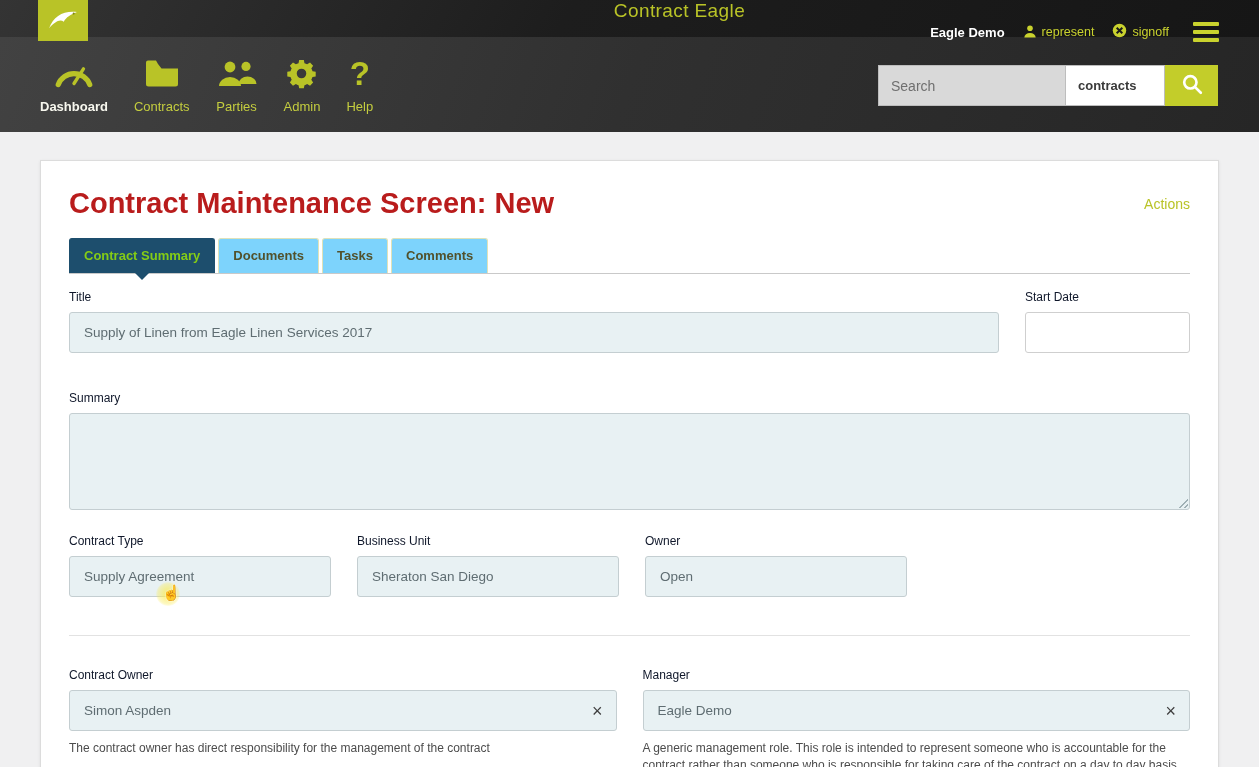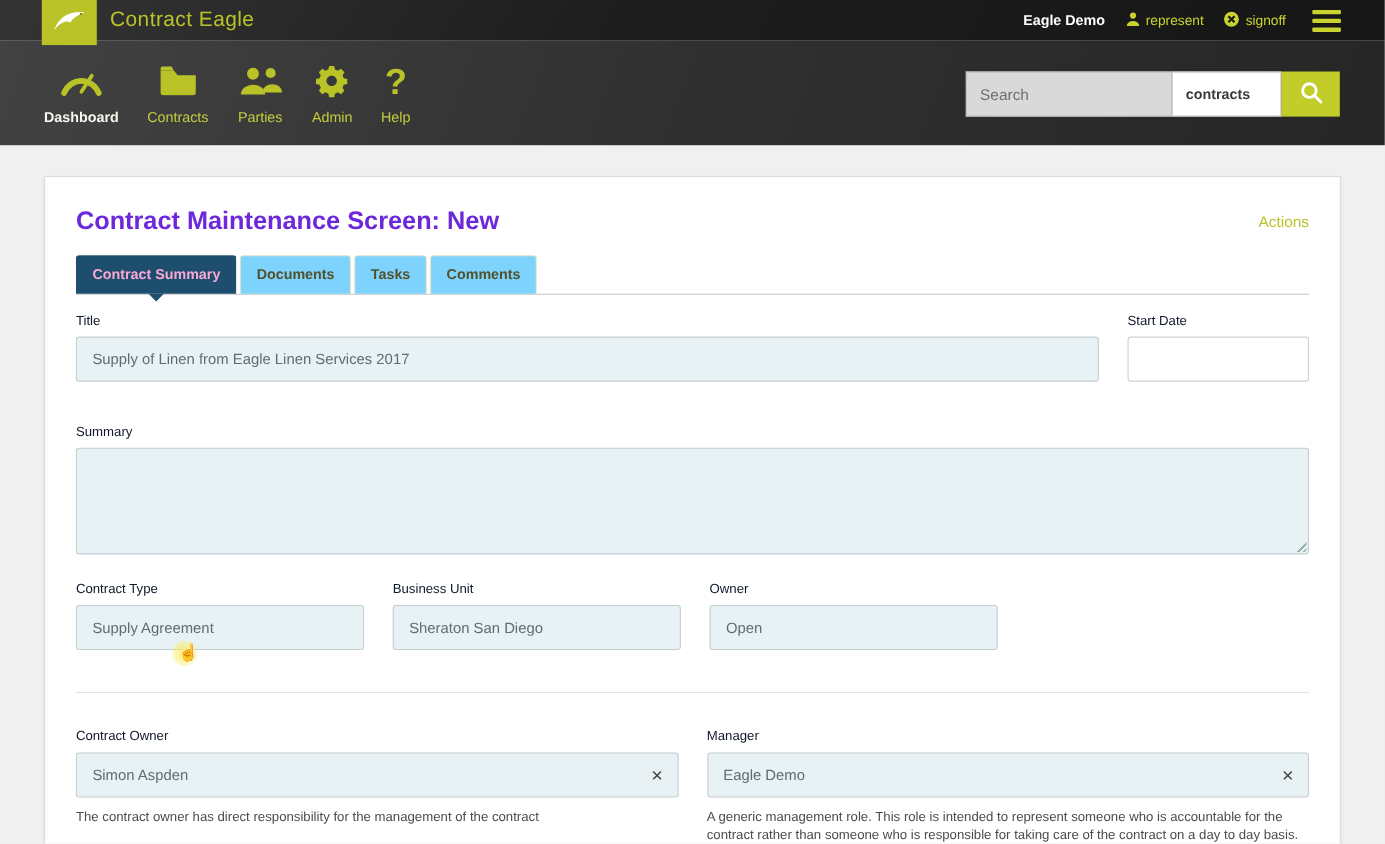--- a/index.html
+++ b/index.html
@@ -5,21 +5,21 @@
   * { margin:0; padding:0; box-sizing:border-box; }
   html,body { background:#e9e9e9; }
   .screen {
     position:relative; width:1259px; height:767px; overflow:hidden;
     background:#f0f0f1; font-family:"Liberation Sans", sans-serif;
   }
   
   .topbar {
     position:relative; height:37px; z-index:6;
     background:linear-gradient(120deg,#343434 0%,#1d1d1d 45%,#161616 100%);
-    display:flex; align-items:center;
+    display:flex; align-items:center;flex-direction:column;
   }
   .logo-box {
     position:absolute; left:38px; top:0; width:50px; height:41px; z-index:7;
     background:#b9c327; display:flex; align-items:center; justify-content:center;
   }
   .app-title { margin-left:100px; color:#b9c327; font-size:19px; letter-spacing:.4px; }
   .topbar-right { margin-left:auto; display:flex; align-items:center; gap:18px; padding-right:40px; }
   .user-name { color:#fff; font-weight:700; font-size:13px; }
   .top-link { display:flex; align-items:center; gap:5px; color:#c9d22e; font-size:12.5px; cursor:pointer; text-decoration:none; }
   .hamburger { display:flex; flex-direction:column; gap:4px; margin-left:6px; cursor:pointer; }
@@ -46,30 +46,30 @@
     padding-left:12px; font-size:13px; font-weight:700; color:#3a3a3a; cursor:pointer;
   }
   .search-btn { width:53px; background:#c3cd2a; border:none; display:flex; align-items:center; justify-content:center; cursor:pointer; }
   
   .main { padding:28px 40px 0 40px; }
   .card {
     background:#fff; border:1px solid #dcdcdc; box-shadow:0 1px 3px rgba(0,0,0,.08);
     height:645px; padding:0 28px; position:relative;
   }
   .card-header { display:flex; justify-content:space-between; align-items:center; padding-top:26px; margin-bottom:18px; }
-  .page-title { font-size:23px; font-weight:700; color:#6d28d9; }
+  .page-title { font-size:29px; font-weight:700; color:#b91c1c; }
   .actions-link { color:#b9c327; font-size:14px; cursor:pointer; text-decoration:none; }
   
   .tabs { display:flex; border-bottom:1px solid #c9c9c9; }
   .tab {
     position:relative; padding:9px 14px 10px; font-size:13px; font-weight:700; color:#51512c;
     background:#7dd3fc; border:1px solid #dfe2b9; border-bottom:none; border-radius:3px 3px 0 0;
     margin-right:3px; cursor:pointer;
   }
-  .tab.active { background:#1d4e6d; border-color:#1d4e6d; color:#f9a8d4; }
+  .tab.active { background:#1d4e6d; border-color:#1d4e6d; color:#84cc16; }
   .tab.active::after {
     content:""; position:absolute; left:50%; bottom:-7px; margin-left:-7px;
     border:7px solid transparent; border-top:7px solid #1d4e6d; border-bottom:0; z-index:2;
   }
   
   .form { padding-top:16px; }
   .field-label { display:block; font-size:12px; color:#0f172a; margin-bottom:8px; }
   .row { display:flex; gap:26px; }
   .col-title { flex:1; }
   .col-date { width:165px; }

